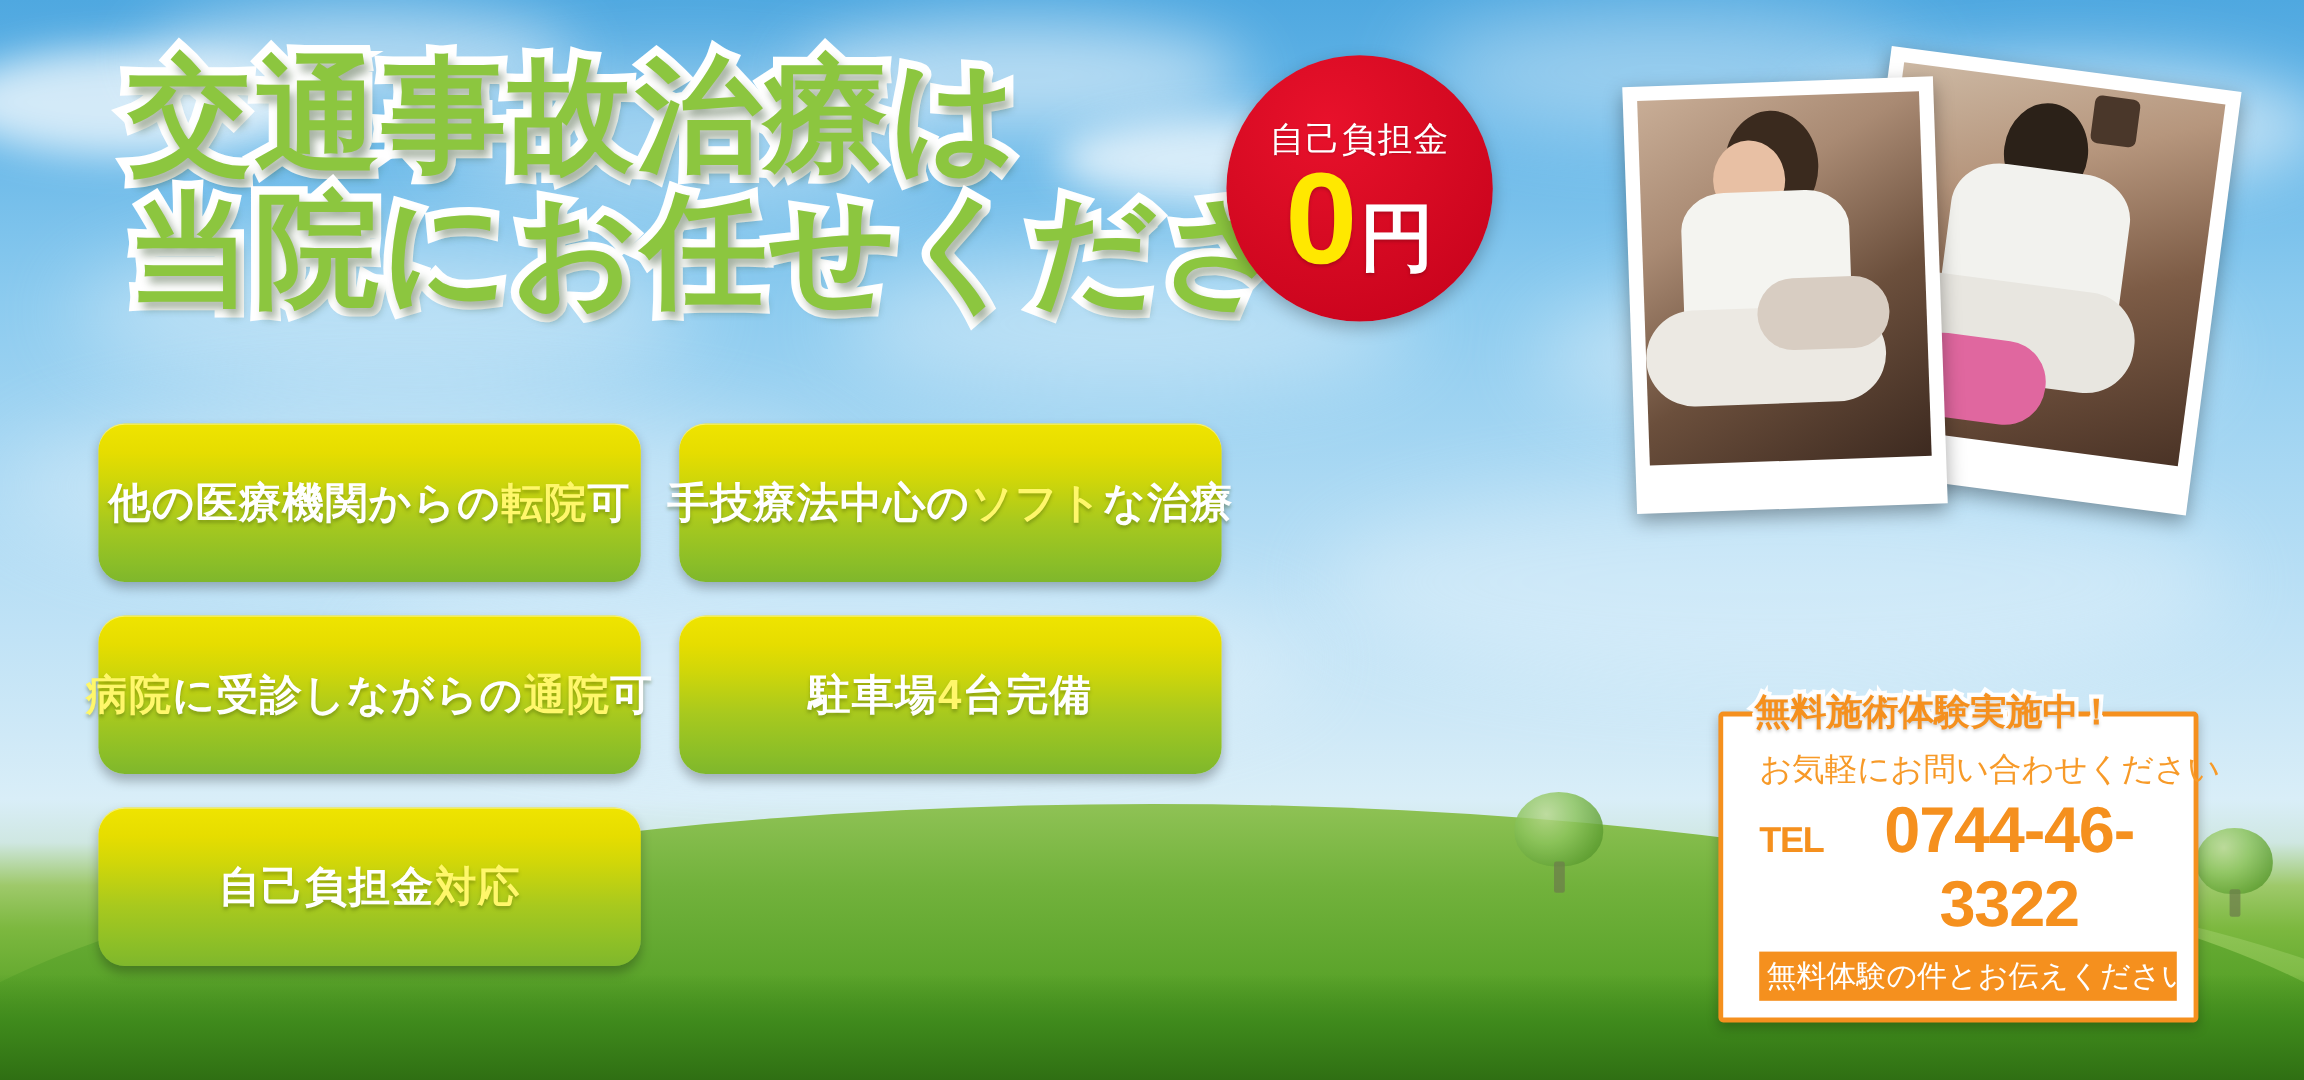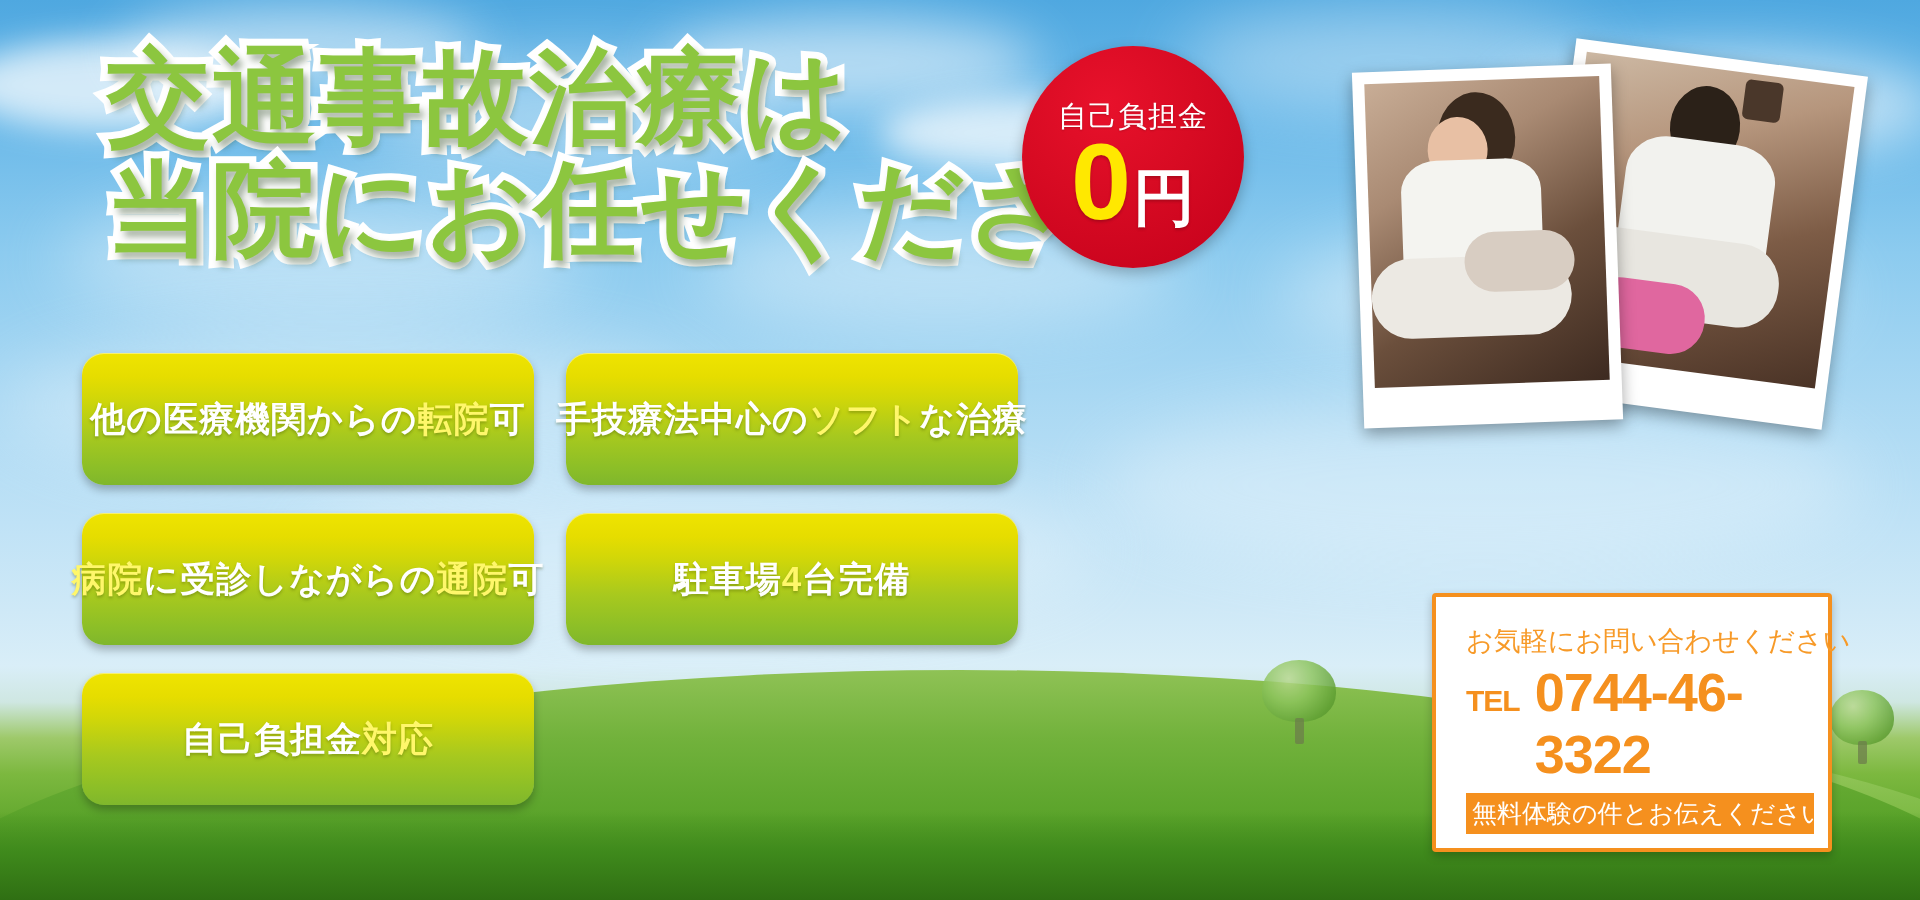--- a/index.html
+++ b/index.html
@@ -121,21 +121,21 @@
     background:#ffffff;border:4px solid #f5901e;border-radius:4px;
     padding:26px 14px 14px 30px;box-shadow:0 4px 10px rgba(0,0,0,.24);
   }
   .contact-sub{
     text-align:center;color:#f79a28;font-size:27px;font-weight:normal;letter-spacing:0px;white-space:nowrap;
   }
   .contact-tel{
     display:flex;align-items:baseline;justify-content:center;color:#f5901e;margin-top:2px;
   }
   .tel-label{font-size:30px;font-weight:bold;letter-spacing:-1px;}
-  .tel-number{font-size:54px;font-weight:bold;letter-spacing:-1px;margin-left:15px;}
+  .tel-number{font-size:54px;font-weight:bold;letter-spacing:-1px;margin-left:15px;text-align:center;}
   .contact-note{
     margin-top:8px;background:#f5901e;color:#ffffff;text-align:center;
     font-size:25px;padding:4px 6px;white-space:nowrap;letter-spacing:0px;
   }
 </style>
 </head>
 <body>
 
 <div class="banner">
 
@@ -223,20 +223,21 @@
     </div>
 
 
     <div class="feat">
       <span class="feat-text"><span>自己負担金</span><span class="hi">対応</span><span></span></span>
     </div>
 
   </div>
 
   <div class="contact">
+    <div class="contact-ribbon">無料施術体験実施中！</div>
     <div class="contact-card">
       <div class="contact-sub">お気軽にお問い合わせください</div>
       <div class="contact-tel">
         <span class="tel-label">TEL</span>
         <span class="tel-number">0744-46-3322</span>
       </div>
       <div class="contact-note">無料体験の件とお伝えください</div>
     </div>
   </div>
 

